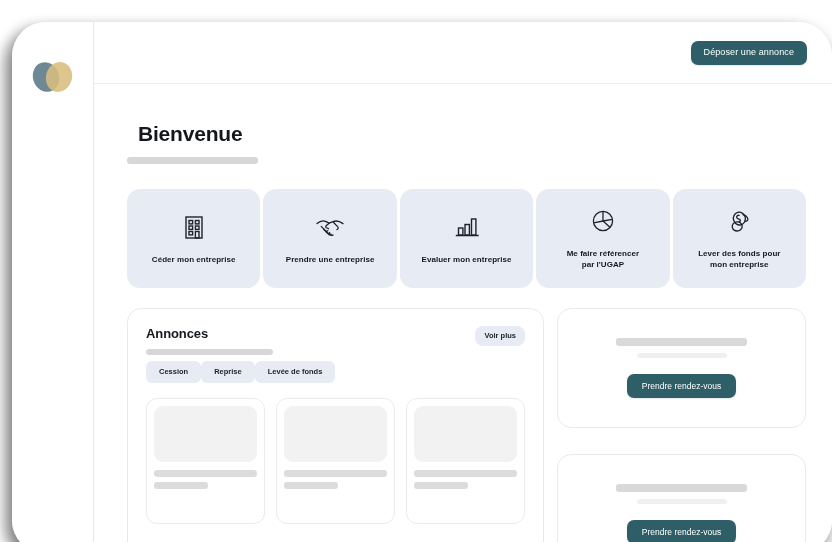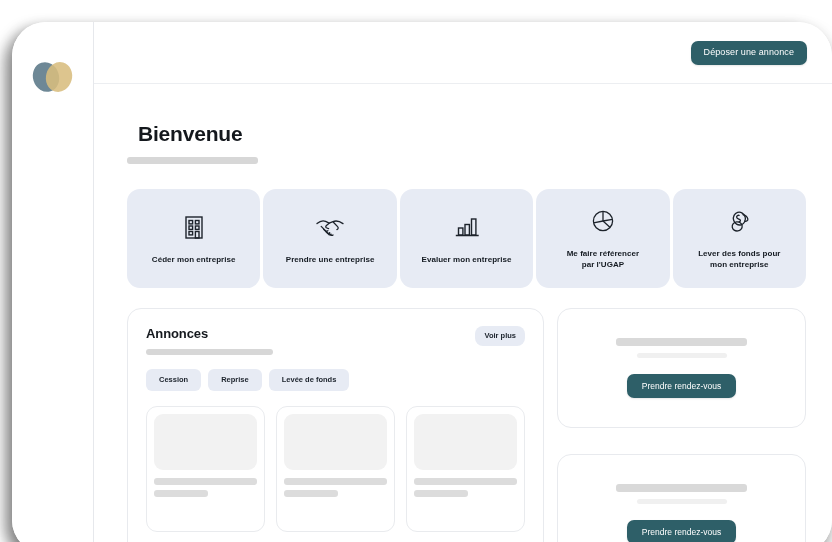--- a/index.html
+++ b/index.html
@@ -205,22 +205,22 @@
     color: #1b2franc;
     color: #1b222b;
     padding: 6px 9px;
     cursor: pointer;
     font-family: "Liberation Sans", sans-serif;
     font-weight: 600;
     line-height: 1;
   }
   #filter-chips {
     display: flex;
-    gap: 7px;
-    margin-top: 14px;
+    gap: 0;
+    margin-top: 6px;
   }
   .filter-chip {
     background: #e7ebf4;
     border: none;
     border-radius: 6px;
     font-size: 7.5px;
     color: #1b222b;
     padding: 7px 13px;
     cursor: pointer;
     font-family: "Liberation Sans", sans-serif;

